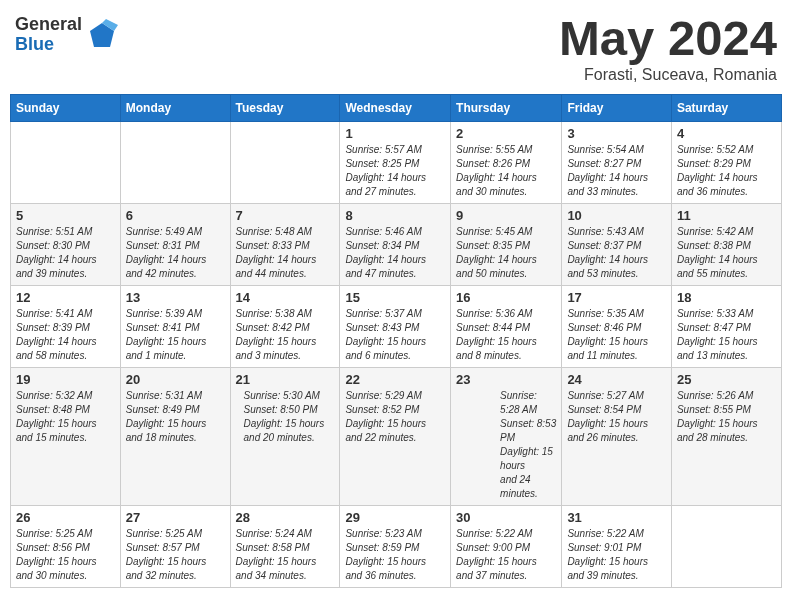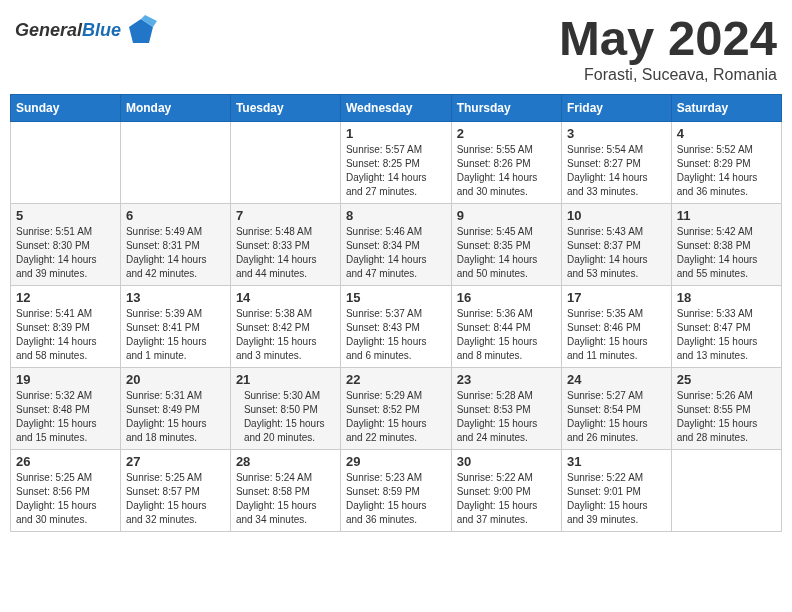--- a/index.html
+++ b/index.html
@@ -17,22 +17,22 @@
       margin-bottom: 10px;
       padding: 0 5px;
     }
     .logo {
       display: flex;
       align-items: center;
       margin-top: 5px;
     }
     .logo-text {
       display: flex;
+      flex-direction: column;
       line-height: 1.1;
-      font-style: italic;
     }
     .logo-general {
       font-size: 18px;
       font-weight: bold;
       color: #333;
     }
     .logo-blue {
       font-size: 18px;
       font-weight: bold;
       color: #1a6cb5;
@@ -82,20 +82,21 @@
       font-size: 13px;
       font-weight: bold;
       color: #333;
       display: block;
       margin-bottom: 2px;
     }
     .day-info {
       font-size: 10px;
       color: #333;
       line-height: 1.4;
+      font-style: italic;
     }
     .empty-cell {
       background: #f9f9f9;
     }
   </style>
 </head>
 <body>
 
 <div class="header">
   <div class="logo">
@@ -286,21 +287,21 @@
         </td>
         <td>
           <span class="day-number">22</span>
           <div class="day-info" style="white-space: pre-line;">Sunrise: 5:29 AM
 Sunset: 8:52 PM
 Daylight: 15 hours
 and 22 minutes.</div>
         </td>
         <td>
           <span class="day-number">23</span>
-          <div class="day-info" style="white-space: pre-line;">Sunrise: 5:28 AM
+          <div class="day-info" style="white-space: pre-line; margin-left: 44px;">Sunrise: 5:28 AM
 Sunset: 8:53 PM
 Daylight: 15 hours
 and 24 minutes.</div>
         </td>
         <td>
           <span class="day-number">24</span>
           <div class="day-info" style="white-space: pre-line;">Sunrise: 5:27 AM
 Sunset: 8:54 PM
 Daylight: 15 hours
 and 26 minutes.</div>

